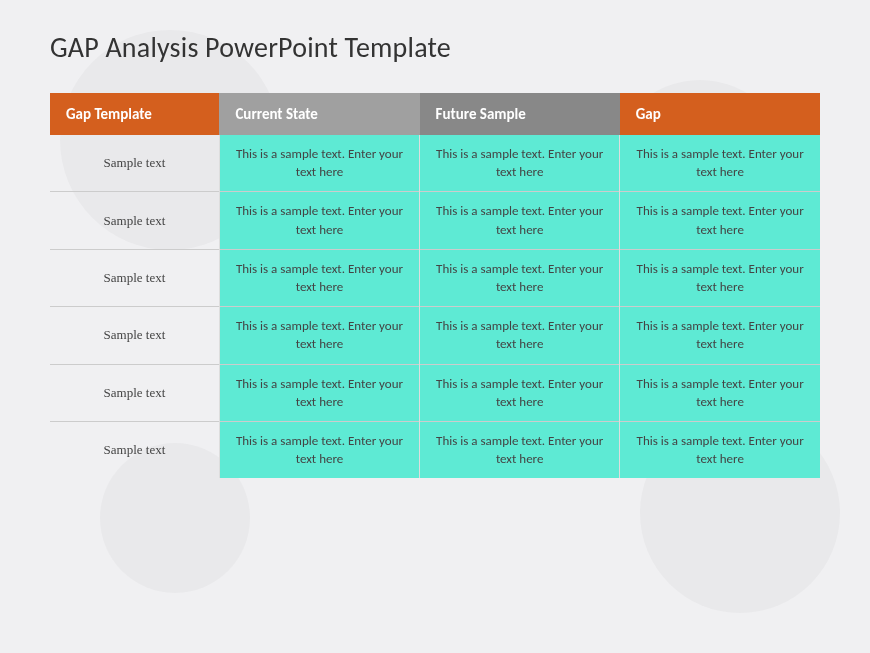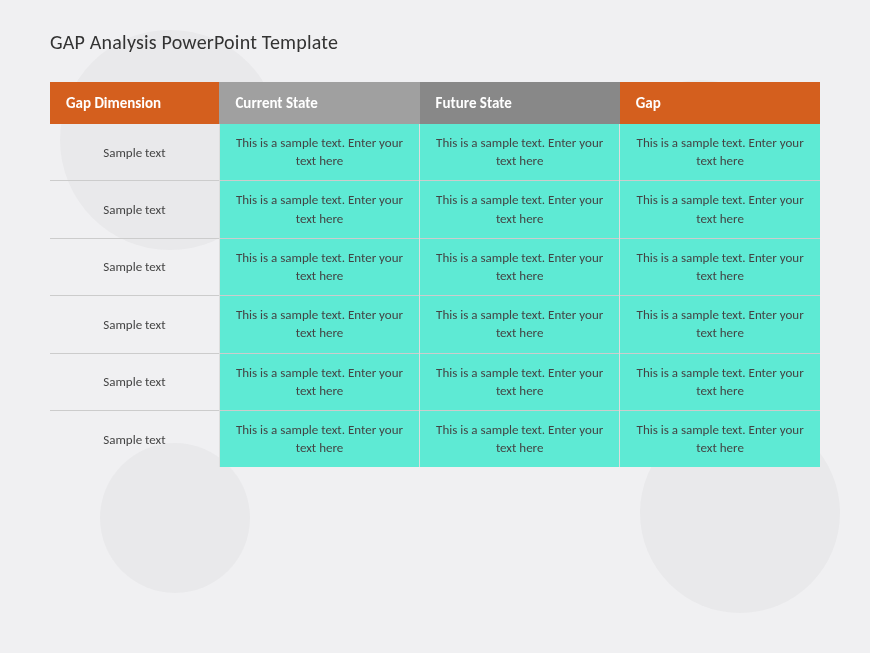--- a/index.html
+++ b/index.html
@@ -32,21 +32,21 @@
     .bg-circle-4 { width: 150px; height: 150px; bottom: 60px; left: 100px; }
 
     .page-container {
       position: relative;
       width: 870px;
       height: 653px;
       padding: 30px 50px 30px 50px;
     }
 
     .page-title {
-      font-size: 20px;
+      font-size: 28px;
       font-weight: 400;
       color: #333;
       margin-bottom: 28px;
       letter-spacing: 0.2px;
     }
 
     .gap-table {
       width: 100%;
       border-collapse: collapse;
       table-layout: fixed;
@@ -97,20 +97,21 @@
       background: #5eead4;
     }
 
     .td-dimension {
       text-align: right;
       font-size: 15px;
       color: #555;
       background: transparent !important;
       font-weight: 400;
       padding-right: 18px;
+      font-family: Liberation Serif, serif;
     }
 
     .td-current, .td-future, .td-gap {
       border-left: 1px solid #ddd;
     }
 
     .sample-text {
       line-height: 1.4;
     }
   </style>
@@ -123,23 +124,23 @@
   <div class="bg-circle bg-circle-3"></div>
   <div class="bg-circle bg-circle-4"></div>
 </div>
 
 <div class="page-container">
   <h1 class="page-title">GAP Analysis PowerPoint Template</h1>
 
   <table class="gap-table">
     <thead>
       <tr>
-        <th class="col-dimension header-dimension">Gap Dimension</th>
+        <th class="col-dimension header-dimension">Gap Template</th>
         <th class="col-current header-current">Current State</th>
-        <th class="col-future header-future">Future State</th>
+        <th class="col-future header-future">Future Sample</th>
         <th class="col-gap header-gap">Gap</th>
       </tr>
     </thead>
     <tbody id="table-body">
     <tr>
           <td class="td-dimension">Sample text</td>
           <td class="td-current sample-text">This is a sample text. Enter your text here</td>
           <td class="td-future sample-text">This is a sample text. Enter your text here</td>
           <td class="td-gap sample-text">This is a sample text. Enter your text here</td>
         </tr>

